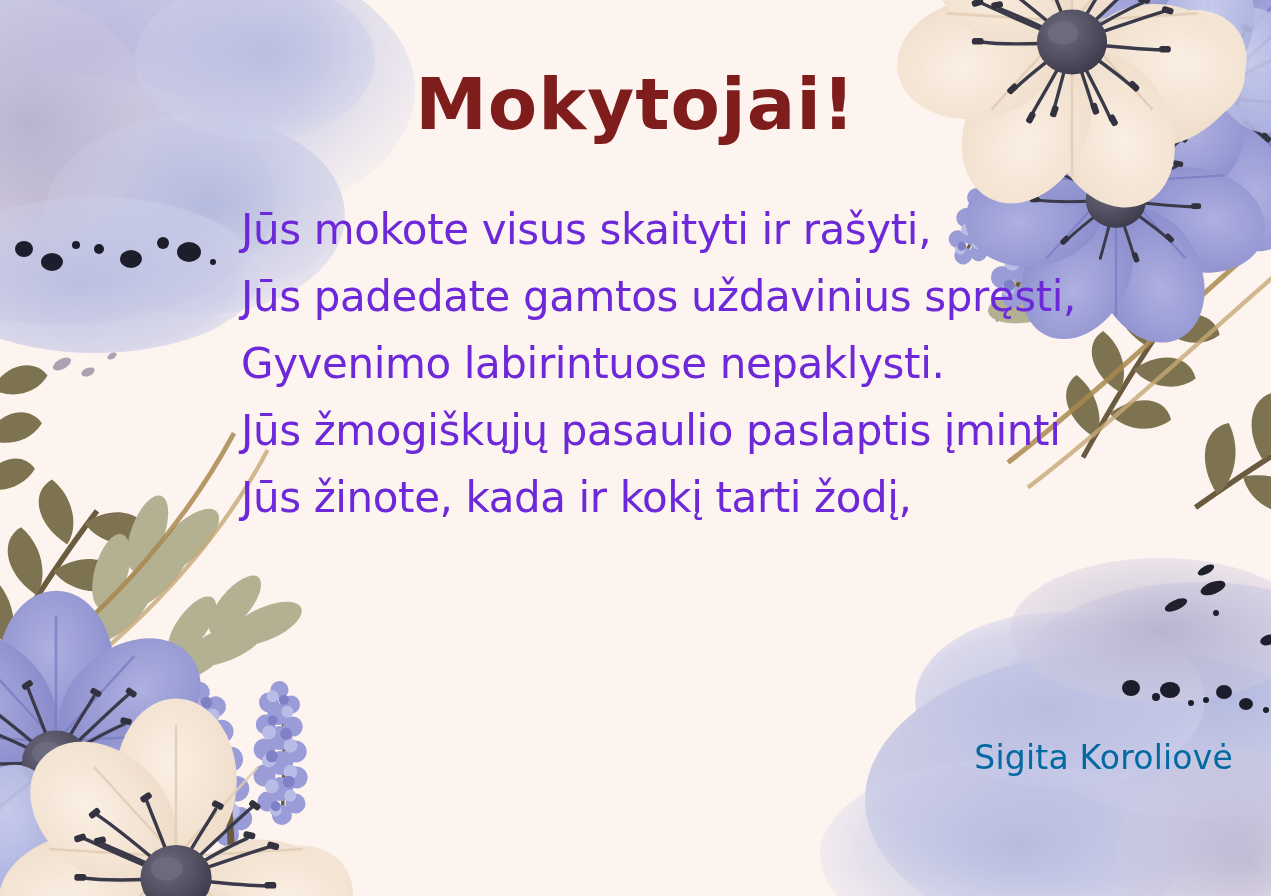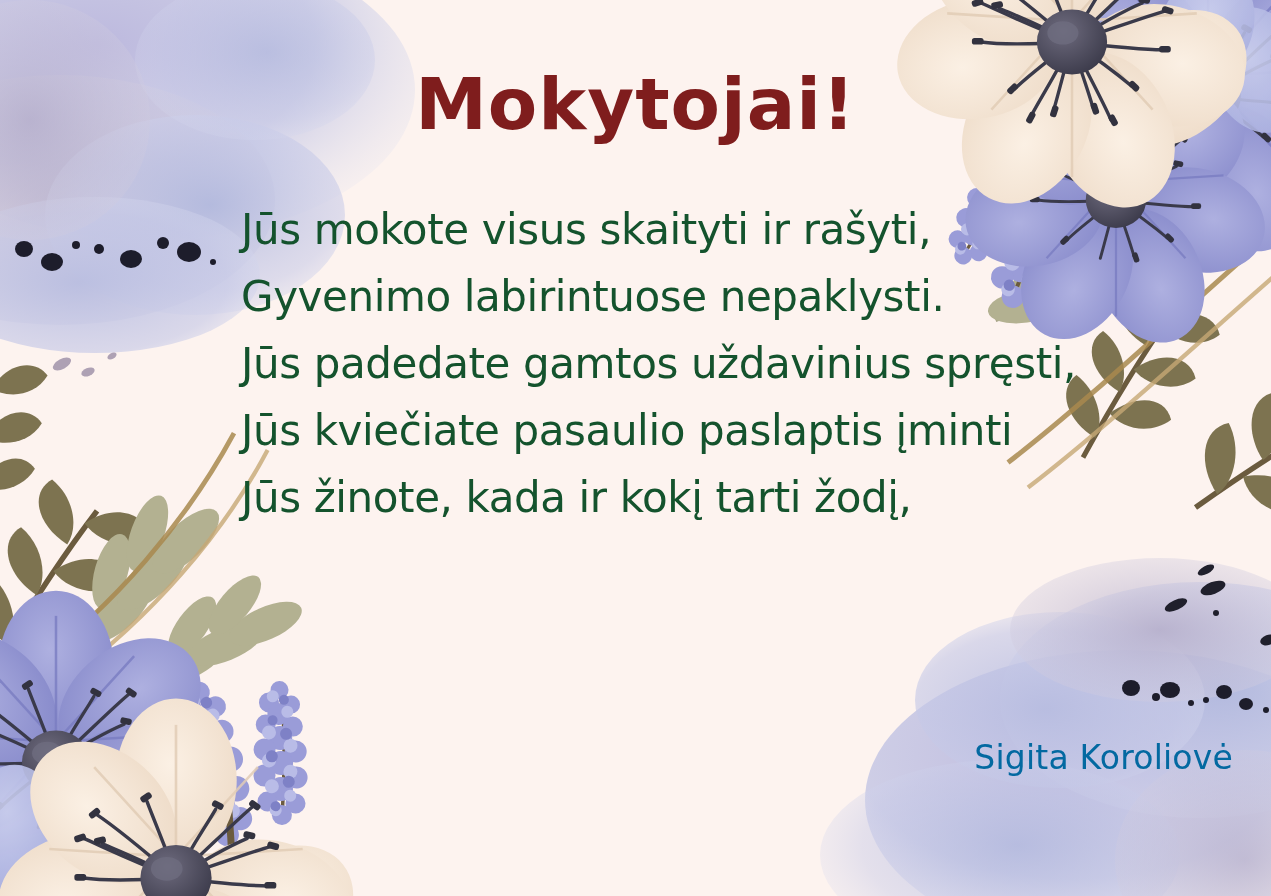--- a/index.html
+++ b/index.html
@@ -42,21 +42,21 @@
   }
   .poem {
     position: absolute;
     top: 196px;
     left: 241px;
     width: 900px;
   }
   .poem-line {
     font-size: 42px;
     line-height: 67px;
-    color: #14532d;
+    color: #6d28d9;
     font-family: "DejaVu Sans", sans-serif;
     font-weight: 400;
     white-space: nowrap;
     letter-spacing: -0.4px;
   }
   .author {
     position: absolute;
     top: 738px;
     left: 0;
     width: 1233px;
@@ -386,22 +386,22 @@
       </g>
       <use href="#anemoneCream" transform="translate(176,878) scale(1.32)"></use>
     </g>
   </svg>
 
   <div id="content">
     <div class="title">Mokytojai!</div>
 
     <div class="poem">
       <div class="poem-line">Jūs mokote visus skaityti ir rašyti,</div>
+      <div class="poem-line">Jūs padedate gamtos uždavinius spręsti,</div>
       <div class="poem-line">Gyvenimo labirintuose nepaklysti.</div>
-      <div class="poem-line">Jūs padedate gamtos uždavinius spręsti,</div>
-      <div class="poem-line">Jūs kviečiate pasaulio paslaptis įminti</div>
+      <div class="poem-line">Jūs žmogiškųjų pasaulio paslaptis įminti</div>
       <div class="poem-line">Jūs žinote, kada ir kokį tarti žodį,</div>
     </div>
 
     <div class="author">Sigita Koroliovė</div>
   </div>
 
 </div>
 
 </body></html>

